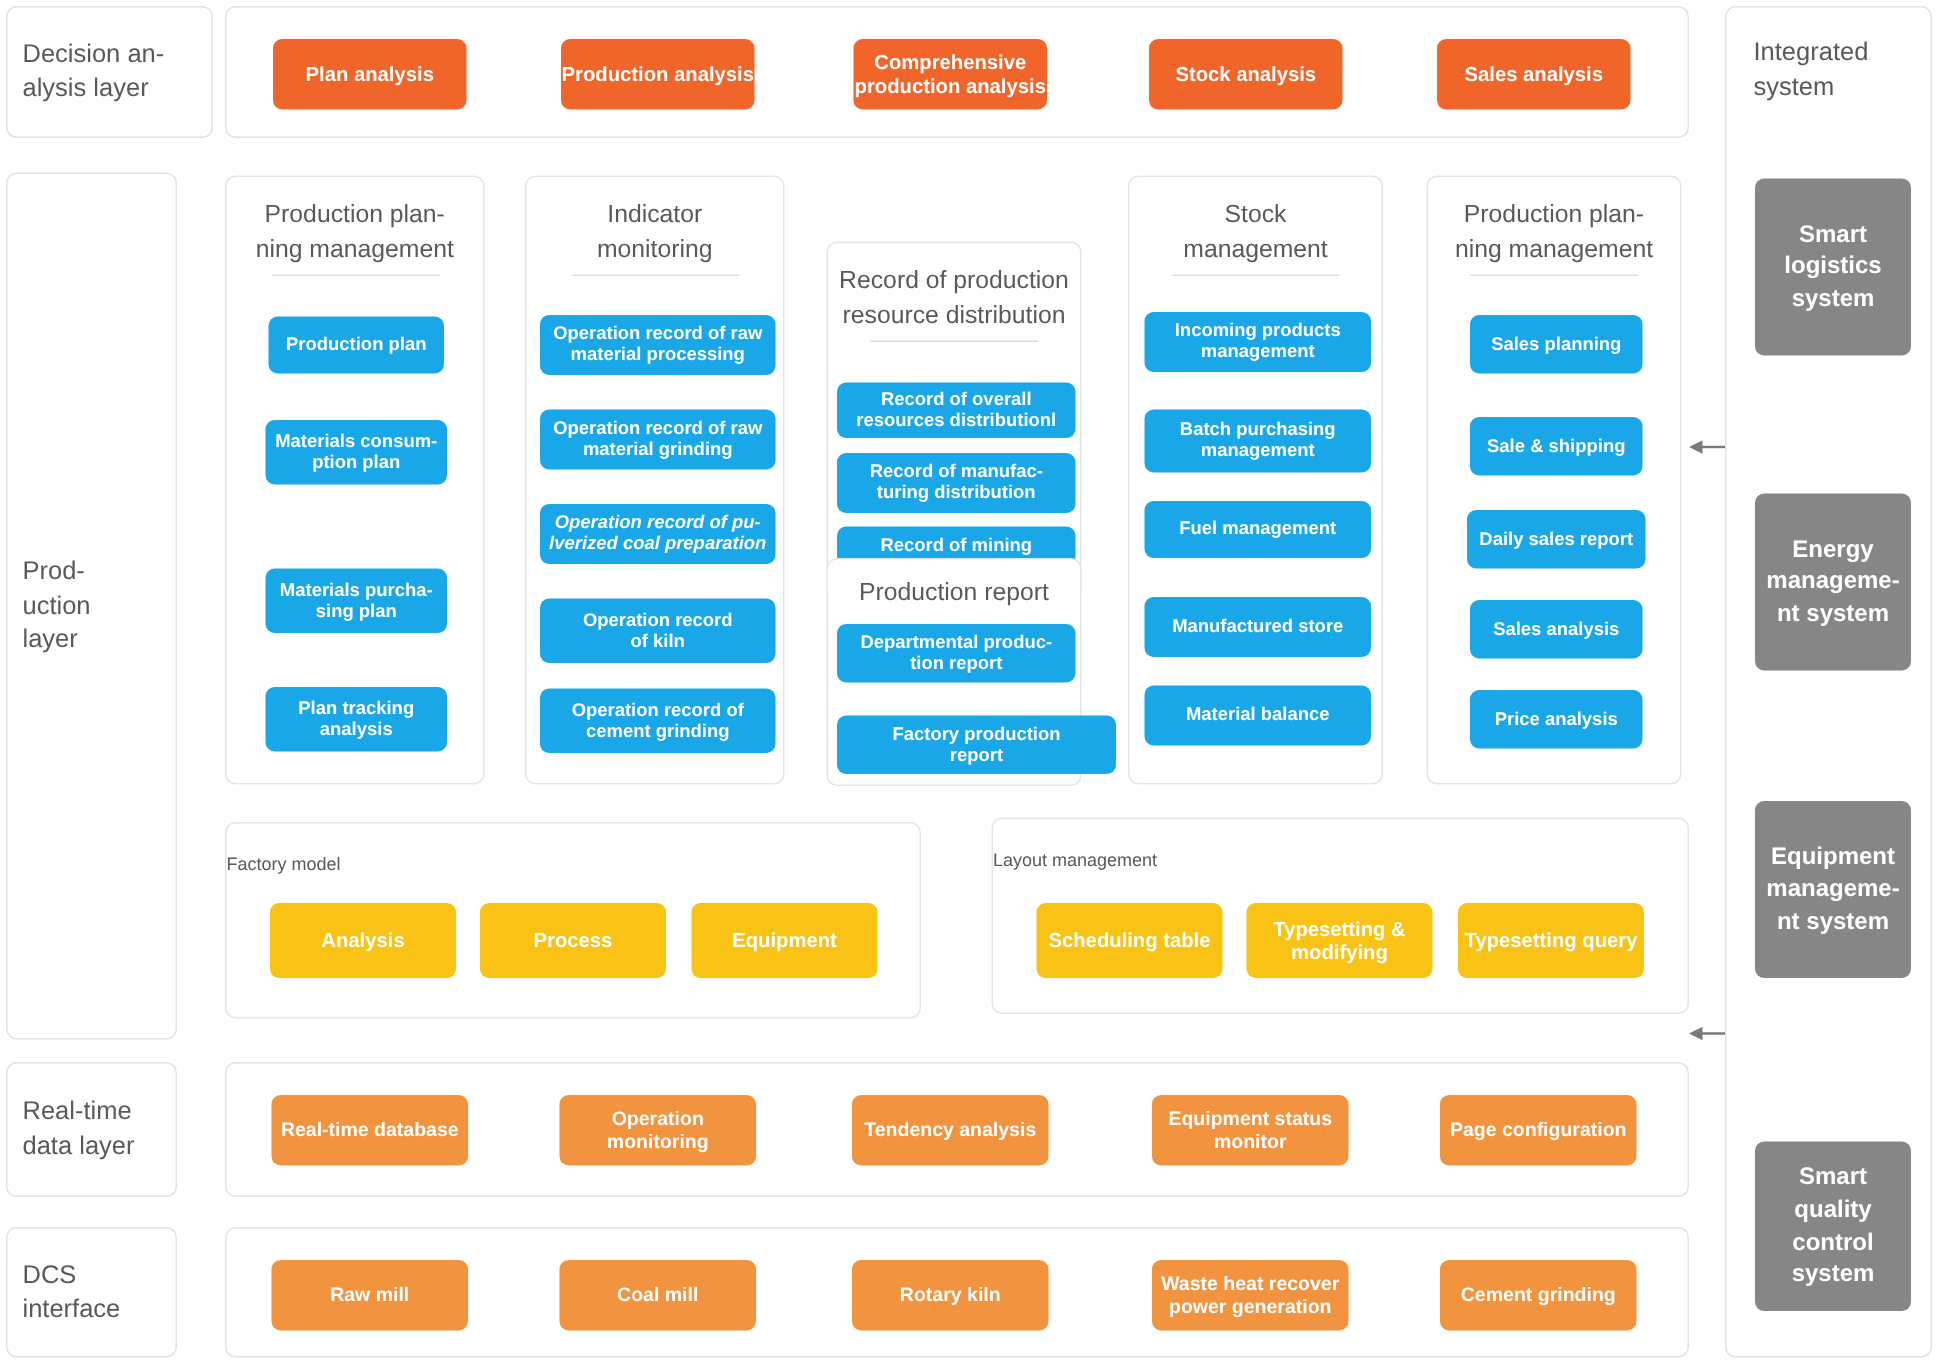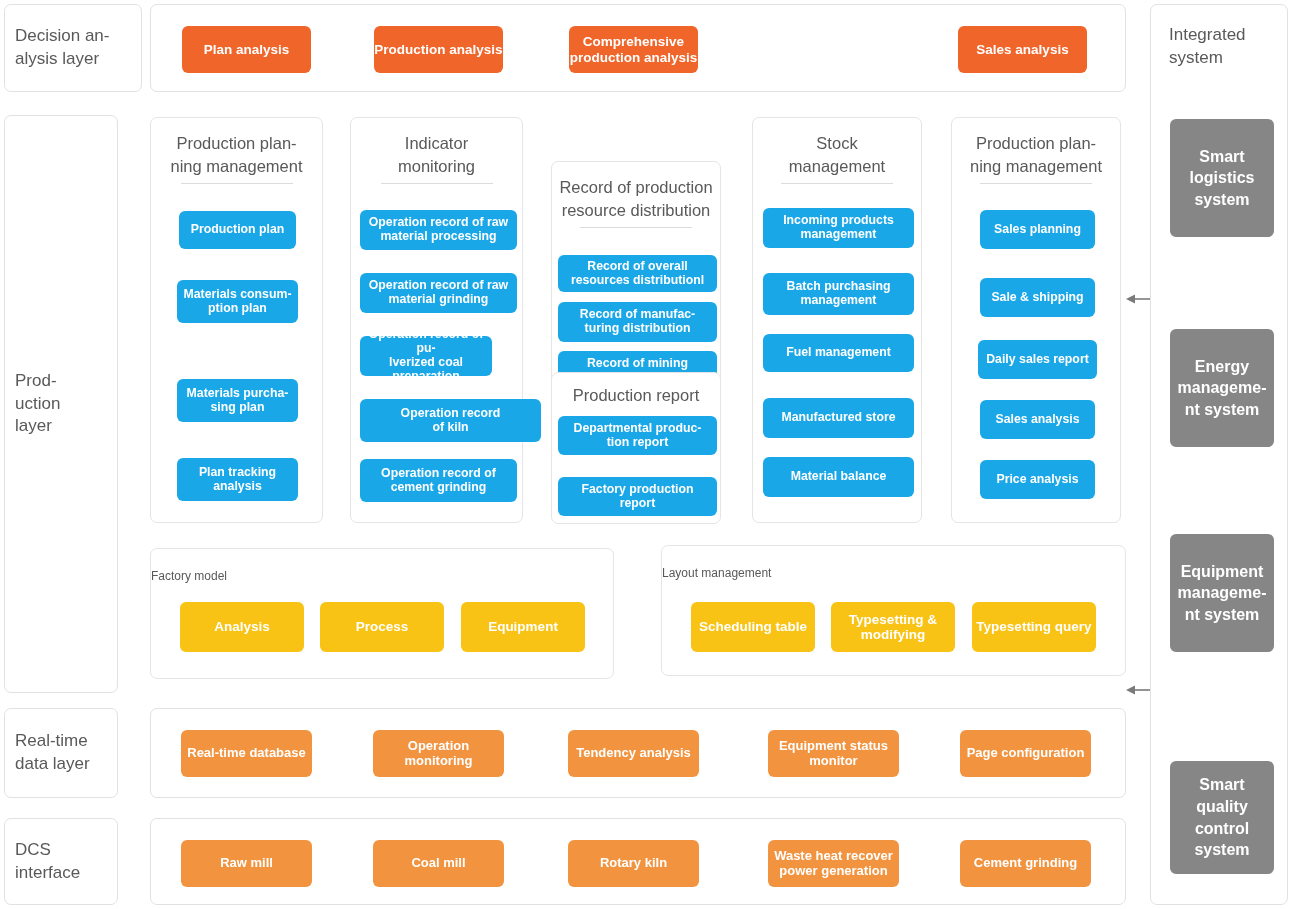--- a/index.html
+++ b/index.html
@@ -186,20 +186,23 @@
   <div class="pill pill-orange decision-pill" style="left:31px;">
     <span style="white-space:pre-line;">Plan analysis</span>
   </div>
   <div class="pill pill-orange decision-pill" style="left:223px;">
     <span style="white-space:pre-line;">Production analysis</span>
   </div>
   <div class="pill pill-orange decision-pill" style="left:418px;">
     <span style="white-space:pre-line;">Comprehensive
 production analysis</span>
   </div>
+  <div class="pill pill-orange decision-pill" style="left:615px;">
+    <span style="white-space:pre-line;">Stock analysis</span>
+  </div>
   <div class="pill pill-orange decision-pill" style="left:807px;">
     <span style="white-space:pre-line;">Sales analysis</span>
   </div>
 </div>
 
 <div class="col-card" style="left:150px; top:117px; width:173px; height:406px;">
   <div class="col-title" style="white-space:pre-line;">Production plan-
 ning management</div>
   <div class="col-title-underline"></div>
   <div class="pill pill-blue col-pill" style="left:28px; top:93px; width:117px; height:38px;">
@@ -224,25 +227,25 @@
 monitoring</div>
   <div class="col-title-underline"></div>
   <div class="pill pill-blue col-pill" style="left:9px; top:92px; width:157px; height:40px;">
     <span style="white-space:pre-line;">Operation record of raw
 material processing</span>
   </div>
   <div class="pill pill-blue col-pill" style="left:9px; top:155px; width:157px; height:40px;">
     <span style="white-space:pre-line;">Operation record of raw
 material grinding</span>
   </div>
-  <div class="pill pill-blue col-pill" style="left:9px; top:218px; width:132px; height:40px;">
+  <div class="pill pill-blue col-pill" style="left:9px; top:218px; width:157px; height:40px;font-style:italic;">
     <span style="white-space:pre-line;">Operation record of pu-
 lverized coal preparation</span>
   </div>
-  <div class="pill pill-blue col-pill" style="left:9px; top:281px; width:181px; height:43px;">
+  <div class="pill pill-blue col-pill" style="left:9px; top:281px; width:157px; height:43px;">
     <span style="white-space:pre-line;">Operation record
 of kiln</span>
   </div>
   <div class="pill pill-blue col-pill" style="left:9px; top:341px; width:157px; height:43px;">
     <span style="white-space:pre-line;">Operation record of
 cement grinding</span>
   </div>
 </div>
 
 <div class="col-card" style="left:551px; top:117px; width:170px; height:238px;margin-top:44px;">
@@ -262,21 +265,21 @@
 dispatching</span>
   </div>
 </div>
 
 <div class="col-card" style="left:551px; top:372px; width:170px; height:152px;">
   <div class="col-title" style="white-space:pre-line; padding-top:11px;">Production report</div>
   <div class="pill pill-blue col-pill" style="left:6px; top:43px; width:159px; height:39px;">
     <span style="white-space:pre-line;">Departmental produc-
 tion report</span>
   </div>
-  <div class="pill pill-blue col-pill" style="left:6px; top:104px; width:159px; height:39px;">
+  <div class="pill pill-blue col-pill" style="left:6px; top:104px; width:186px; height:39px;">
     <span style="white-space:pre-line;">Factory production
 report</span>
   </div>
 </div>
 
 <div class="col-card" style="left:752px; top:117px; width:170px; height:406px;">
   <div class="col-title" style="white-space:pre-line;">Stock
 management</div>
   <div class="col-title-underline"></div>
   <div class="pill pill-blue col-pill" style="left:10px; top:90px; width:151px; height:40px;">

